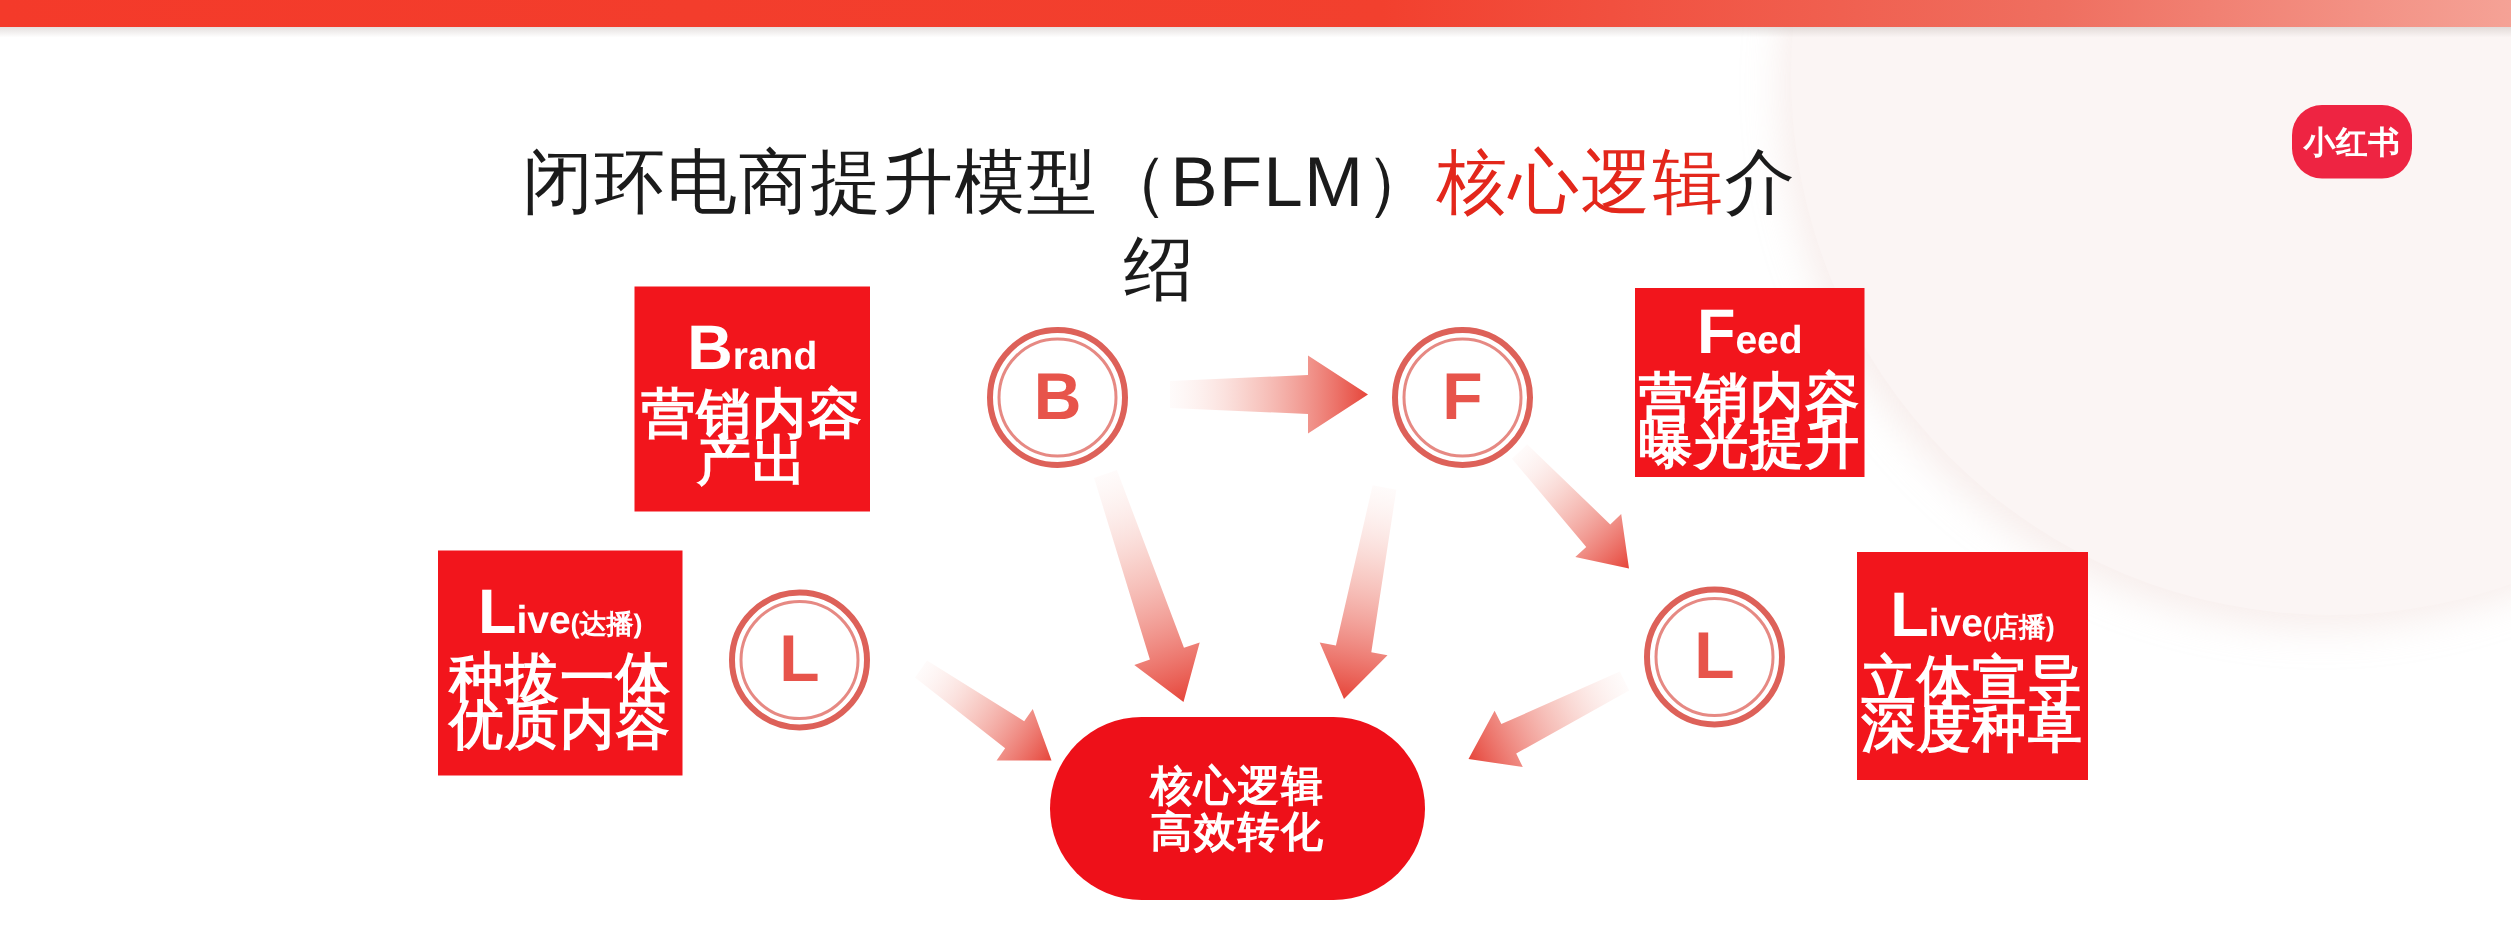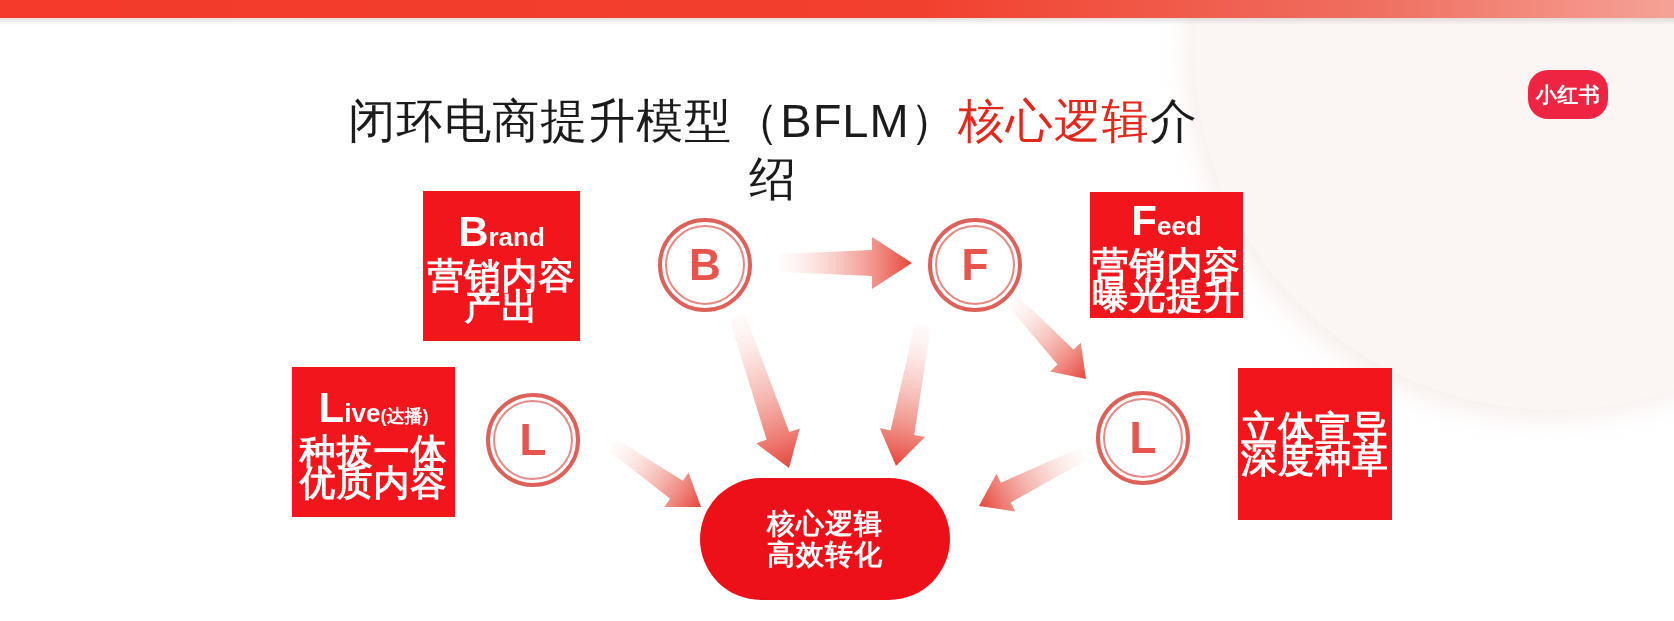--- a/index.html
+++ b/index.html
@@ -149,20 +149,21 @@
     <div class="node-line">曝光提升</div>
   </div>
 
   <div class="node box-live-left">
     <div class="node-title"><span class="big">L</span><span class="rest">ive</span><span class="paren">(达播)</span></div>
     <div class="node-line">种拔一体</div>
     <div class="node-line">优质内容</div>
   </div>
 
   <div class="node box-live-right">
+    <div class="node-title"><span class="big">L</span><span class="rest">ive</span><span class="paren">(店播)</span></div>
     <div class="node-line">立体宣导</div>
     <div class="node-line">深度种草</div>
   </div>
 
   <div class="node mall">
     <div class="node-line">核心逻辑</div>
     <div class="node-line">高效转化</div>
   </div>
 
   <div class="circle circle-b">

